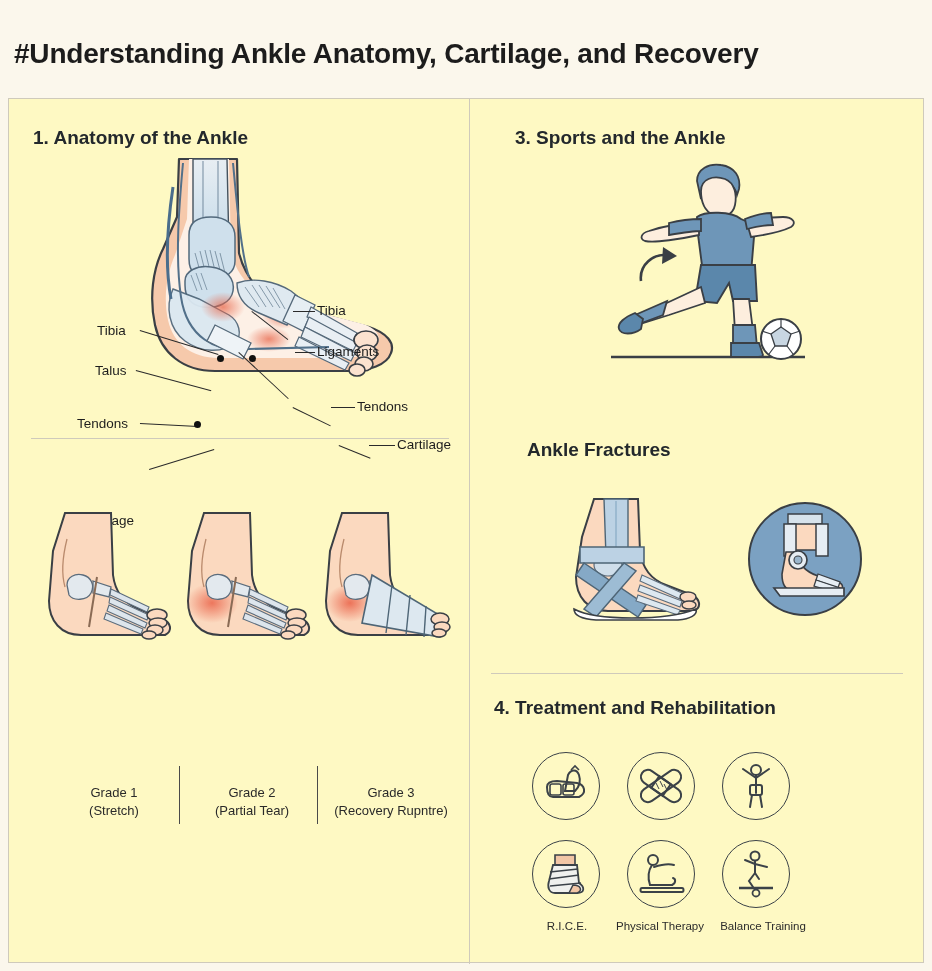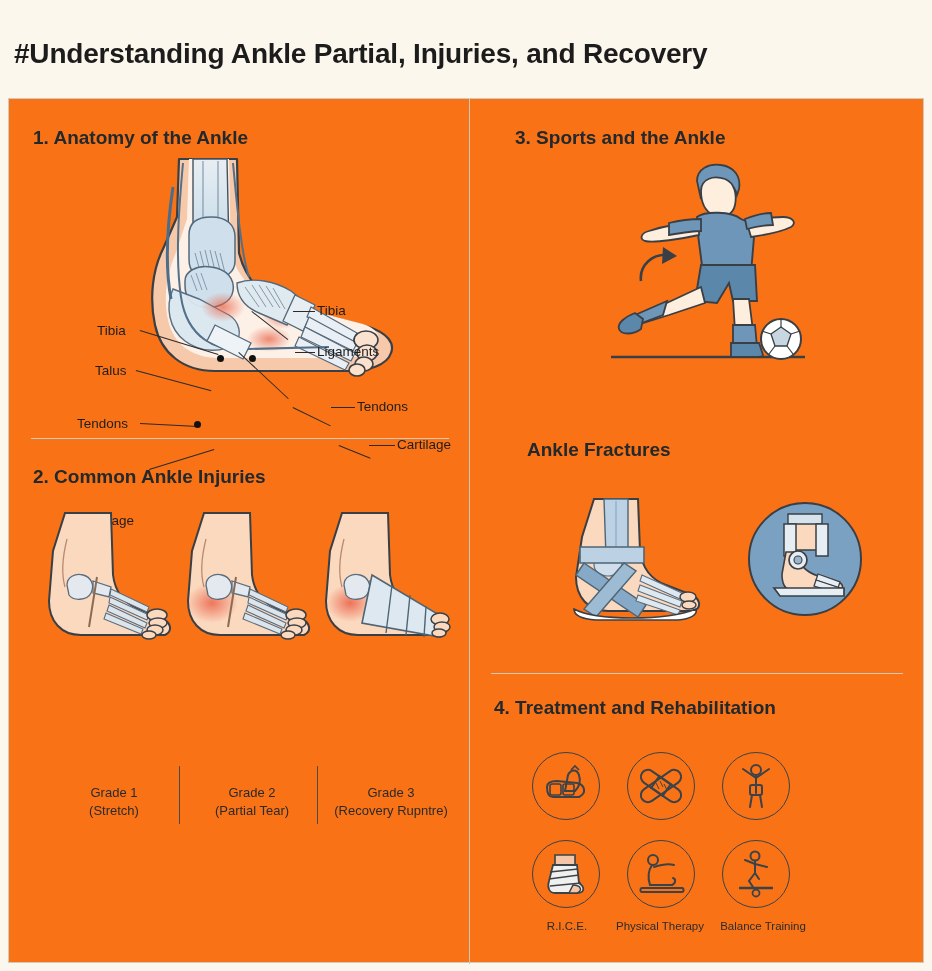--- a/index.html
+++ b/index.html
@@ -13,21 +13,21 @@
   }
   .page-title{
     position:absolute;left:14px;top:38px;
     font-size:28px;font-weight:bold;letter-spacing:-0.2px;
     color:#1c1c1c;white-space:nowrap;
   }
   .board{
     position:absolute;left:8px;top:98px;
     width:916px;height:865px;
     border:1px solid #cfcabb;
-    background:#f97316;
+    background:#fef9c3;
     box-sizing:border-box;
     padding-left:31px;
   }
   .vdiv{position:absolute;left:460px;top:0;width:1px;height:865px;background:#cfcabb;}
   .hdiv-left{position:absolute;left:22px;top:339px;width:418px;height:1px;background:#cfcabb;}
   .hdiv-right{position:absolute;left:482px;top:574px;width:412px;height:1px;background:#cfcabb;}
 
   .panel{position:absolute;box-sizing:border-box;}
   .panel-1{left:0;top:0;width:460px;height:339px;}
   .panel-2{left:0;top:340px;width:460px;height:525px;}
@@ -62,21 +62,21 @@
     position:absolute;width:68px;height:68px;border-radius:50%;
     border:1.6px solid #3b4248;box-sizing:border-box;
   }
   .tx-caption{
     position:absolute;font-size:11.5px;color:#2b2b2b;text-align:center;white-space:nowrap;
   }
 </style>
 </head>
 <body>
 
-<div class="page-title">#Understanding Ankle Partial, Injuries, and Recovery</div>
+<div class="page-title">#Understanding Ankle Anatomy, Cartilage, and Recovery</div>
 
 <div class="board">
 
   <div class="vdiv"></div>
   <div class="hdiv-left"></div>
   <div class="hdiv-right"></div>
 
   <div class="panel panel-1">
     <div class="sec-title p1-title">1. Anatomy of the Ankle</div>
 
@@ -194,21 +194,20 @@
     <div class="lbl" style="left:348px;top:300px;">Tendons</div>
     <div class="leader" style="left:322px;top:308px;width:24px;"></div>
     <div class="leader" style="left:284px;top:308px;width:42px;transform:rotate(26deg);"></div>
 
     <div class="lbl" style="left:388px;top:338px;">Cartilage</div>
     <div class="leader" style="left:360px;top:346px;width:26px;"></div>
     <div class="leader" style="left:330px;top:346px;width:34px;transform:rotate(22deg);"></div>
   </div>
 
   <div class="panel panel-2">
-    <div class="sec-title p2-title">2. Common Ankle Injuries</div>
 
     <svg class="art" style="left:28px;top:72px;" width="140" height="140" viewBox="0 0 140 140">
       <path d="M28 2 L74 2 L76 64 C78 80 86 92 102 98 L126 108
                C134 112 136 120 128 124 L44 124 C24 124 12 110 12 90 L16 40 Z" fill="#fbd9bf" stroke="#3a3f45" stroke-width="2"></path>
       <path d="M30 28 C26 44 24 62 28 76" fill="none" stroke="#b98a6c" stroke-width="1.3"></path>
       <g fill="#e3e9ee" stroke="#5b6c7c" stroke-width="1.3">
         <path d="M30 74 C30 66 38 62 46 64 C54 66 58 74 54 82 C50 90 36 90 32 84 Z"></path>
         <path d="M56 70 L74 76 L72 86 L56 82 Z"></path>
       </g>
       <g stroke="#8a6b55" stroke-width="2" fill="none">

